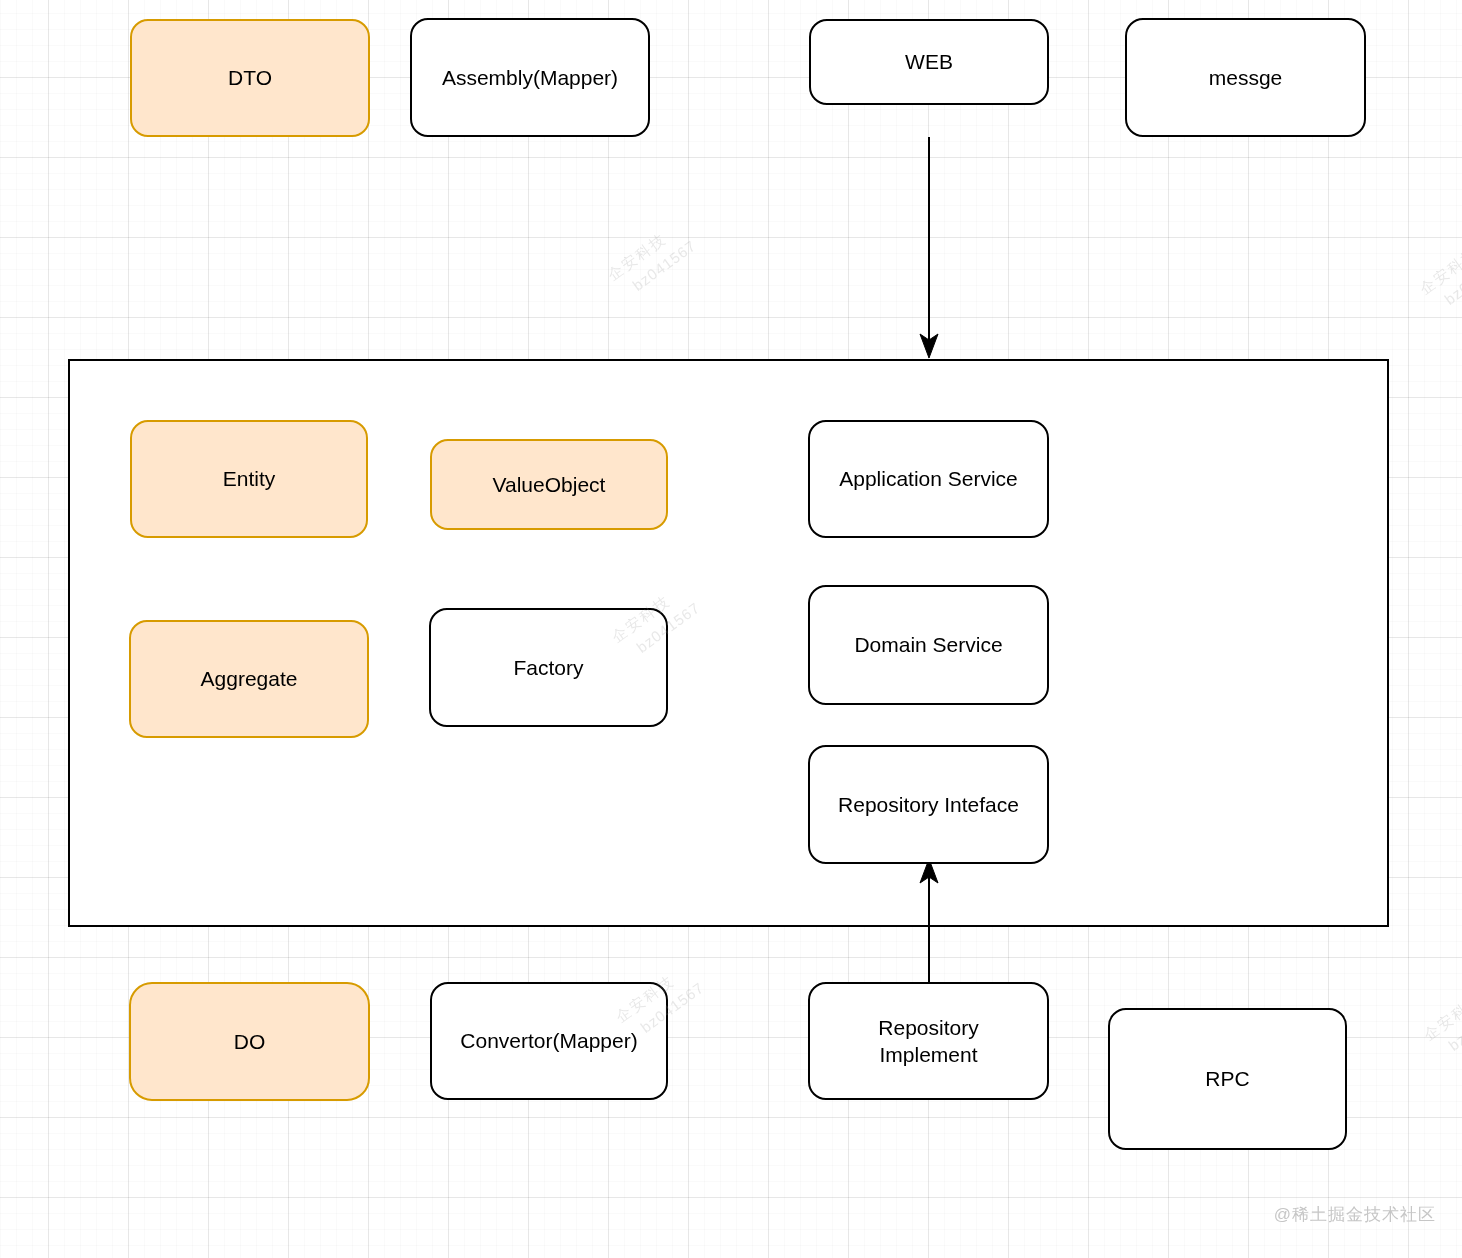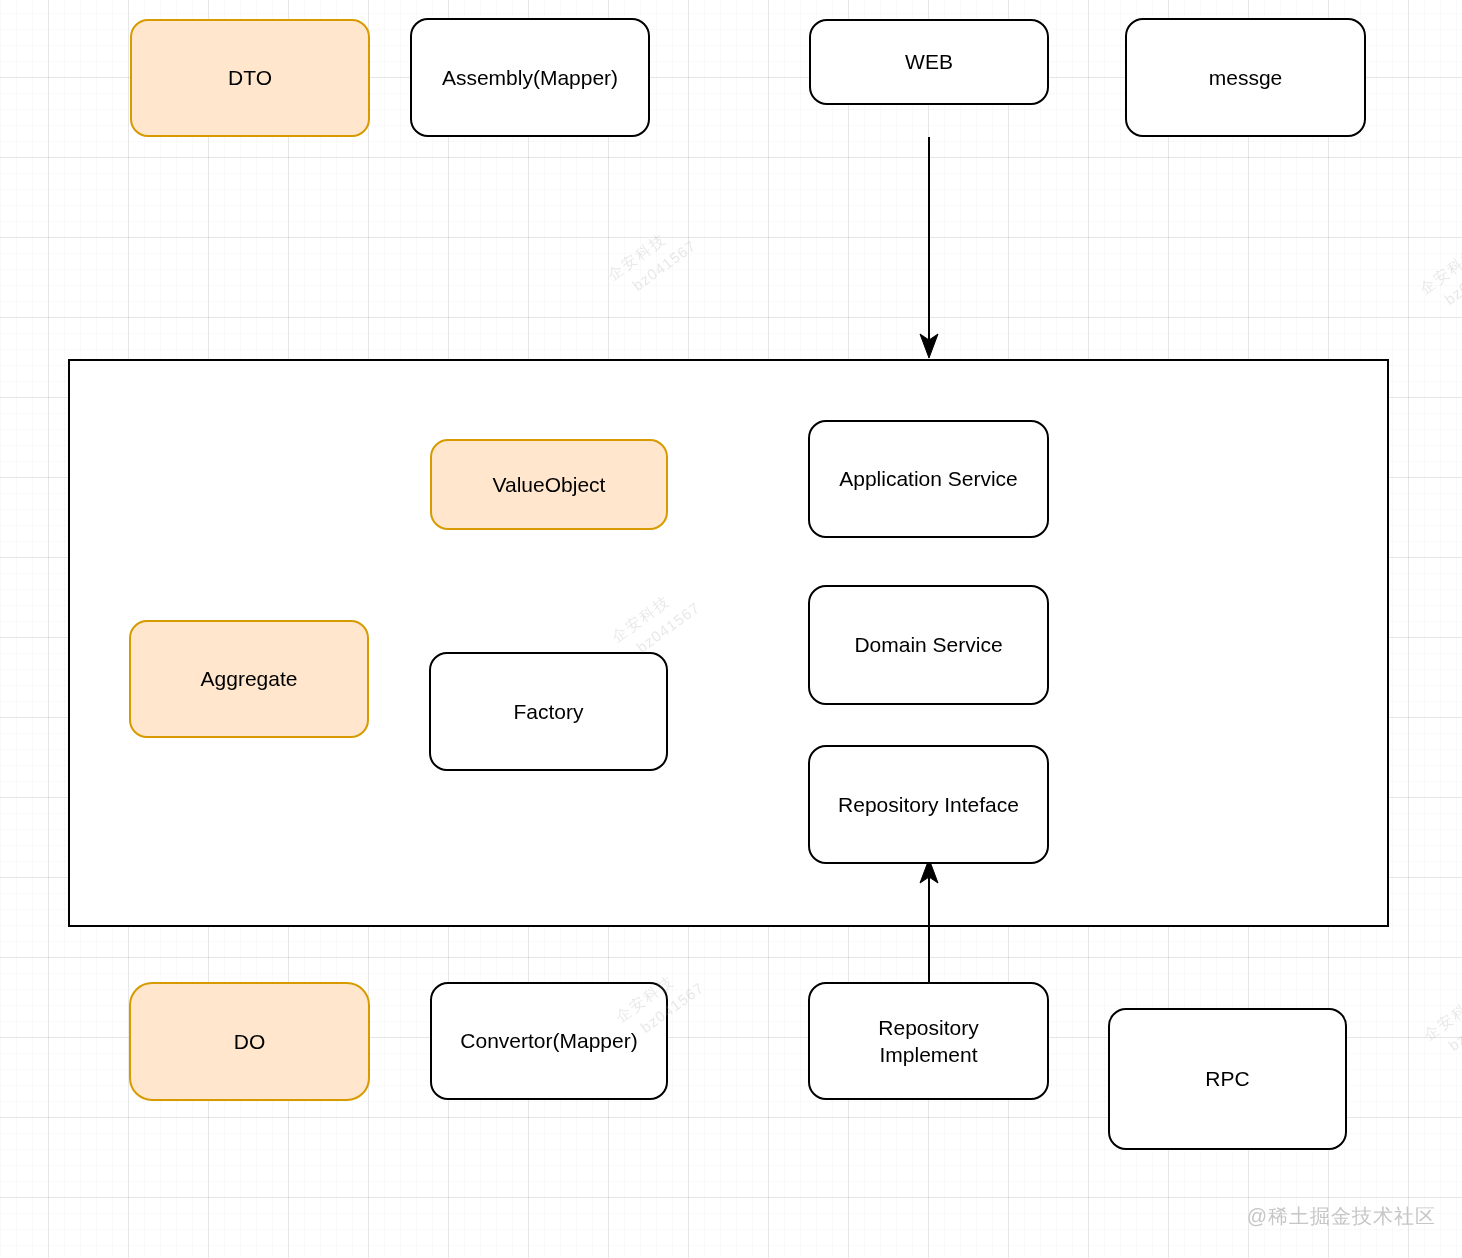--- a/index.html
+++ b/index.html
@@ -63,21 +63,21 @@
     transform: rotate(-36deg);
     white-space: nowrap;
     pointer-events: none;
     line-height: 1.5;
   }
   .wm .wm2 { padding-left: 14px; letter-spacing: 1px; }
   #credit {
     position: absolute;
     right: 26px;
     top: 1203px;
-    font-size: 20px;
+    font-size: 17px;
     color: #c6c6c6;
     z-index: 4;
     letter-spacing: 1px;
   }
 </style>
 </head>
 <body>
 
 <div id="canvas">
 
@@ -100,30 +100,33 @@
   <div class="node" style="left:410px;top:18px;width:240px;height:119px;">
     <span class="lbl">Assembly(Mapper)</span>
   </div>
   <div class="node" style="left:809px;top:19px;width:240px;height:86px;">
     <span class="lbl">WEB</span>
   </div>
   <div class="node" style="left:1089px;top:18px;width:241px;height:119px;margin-left:36px;">
     <span class="lbl">messge</span>
   </div>
 
+  <div class="node orange" style="left:130px;top:420px;width:238px;height:118px;">
+    <span class="lbl">Entity</span>
+  </div>
   <div class="node orange" style="left:430px;top:439px;width:238px;height:91px;">
     <span class="lbl">ValueObject</span>
   </div>
   <div class="node" style="left:808px;top:420px;width:241px;height:118px;">
     <span class="lbl">Application Service</span>
   </div>
   <div class="node orange" style="left:129px;top:620px;width:240px;height:118px;">
     <span class="lbl">Aggregate</span>
   </div>
-  <div class="node" style="left:429px;top:652px;width:239px;height:119px;">
+  <div class="node" style="left:429px;top:608px;width:239px;height:119px;">
     <span class="lbl">Factory</span>
   </div>
   <div class="node" style="left:808px;top:585px;width:241px;height:120px;">
     <span class="lbl">Domain Service</span>
   </div>
   <div class="node" style="left:808px;top:739px;width:241px;height:119px;margin-top:6px;">
     <span class="lbl">Repository Inteface</span>
   </div>
 
   <div class="node orange" style="left:129px;top:982px;width:241px;height:119px;border-radius:23px;">

